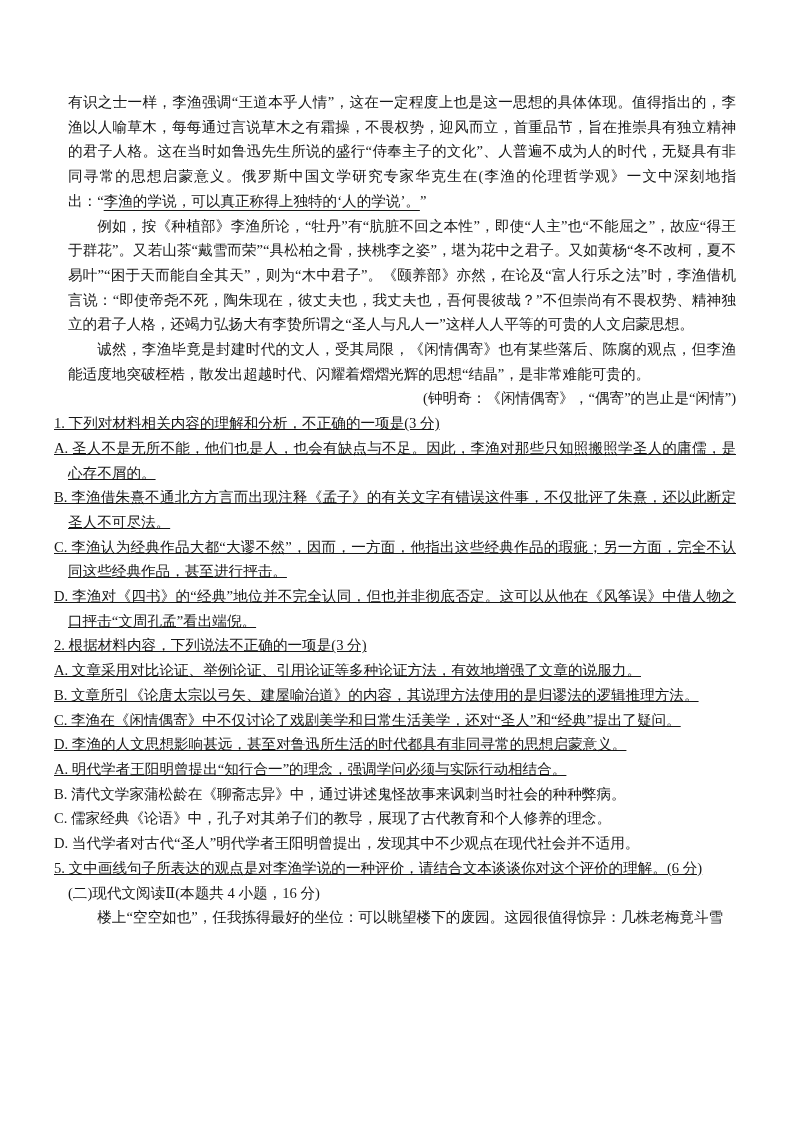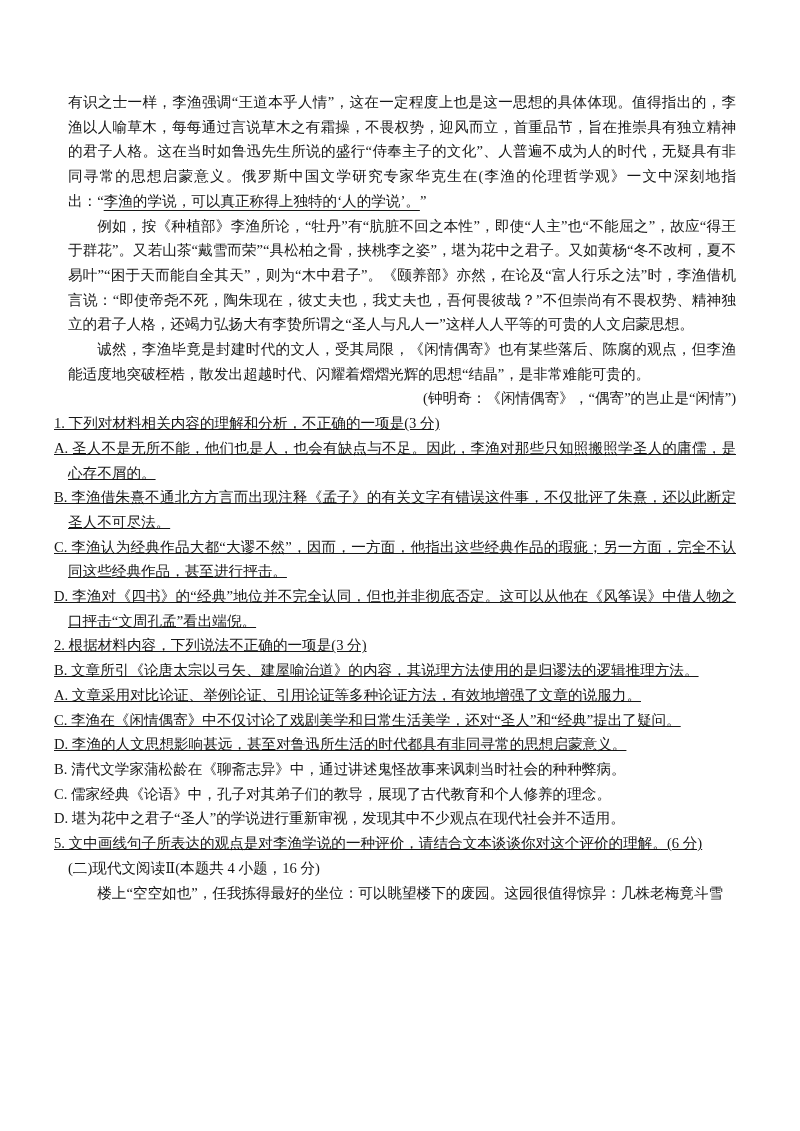--- a/index.html
+++ b/index.html
@@ -57,28 +57,29 @@
 
     <p class="right">(钟明奇：《闲情偶寄》，“偶寄”的岂止是“闲情”)</p>
 
     <p class="q">1. 下列对材料相关内容的理解和分析，不正确的一项是(3 分)</p>
     <p class="q">A. 圣人不是无所不能，他们也是人，也会有缺点与不足。因此，李渔对那些只知照搬照学圣人的庸儒，是心存不屑的。</p>
     <p class="q">B. 李渔借朱熹不通北方方言而出现注释《孟子》的有关文字有错误这件事，不仅批评了朱熹，还以此断定圣人不可尽法。</p>
     <p class="q">C. 李渔认为经典作品大都“大谬不然”，因而，一方面，他指出这些经典作品的瑕疵；另一方面，完全不认同这些经典作品，甚至进行抨击。</p>
     <p class="q">D. 李渔对《四书》的“经典”地位并不完全认同，但也并非彻底否定。这可以从他在《风筝误》中借人物之口抨击“文周孔孟”看出端倪。</p>
 
     <p class="q">2. 根据材料内容，下列说法不正确的一项是(3 分)</p>
+    <p class="q">A. 文章采用对比论证、举例论证、引用论证等多种论证方法，有效地增强了文章的说服力。</p>
     <p class="q">B. 文章所引《论唐太宗以弓矢、建屋喻治道》的内容，其说理方法使用的是归谬法的逻辑推理方法。</p>
-    <p class="q">A. 文章采用对比论证、举例论证、引用论证等多种论证方法，有效地增强了文章的说服力。</p>
     <p class="q">C. 李渔在《闲情偶寄》中不仅讨论了戏剧美学和日常生活美学，还对“圣人”和“经典”提出了疑问。</p>
     <p class="q">D. 李渔的人文思想影响甚远，甚至对鲁迅所生活的时代都具有非同寻常的思想启蒙意义。</p>
 
+    <p class="q">A. 明代学者王阳明曾提出“知行合一”的理念，强调学问必须与实际行动相结合。</p>
     <p class="q-deep">B. 清代文学家蒲松龄在《聊斋志异》中，通过讲述鬼怪故事来讽刺当时社会的种种弊病。</p>
     <p class="q-deep">C. 儒家经典《论语》中，孔子对其弟子们的教导，展现了古代教育和个人修养的理念。</p>
-    <p class="q-deep">D. 堪为花中之君子“圣人”的学说进行重新审视，发现其中不少观点在现代社会并不适用。</p>
+    <p class="q-deep">D. 当代学者对古代“圣人”明代学者王阳明曾提出，发现其中不少观点在现代社会并不适用。</p>
 
     <p class="q">5. 文中画线句子所表达的观点是对李渔学说的一种评价，请结合文本谈谈你对这个评价的理解。(6 分)</p>
 
     <p>(二)现代文阅读Ⅱ(本题共 4 小题，16 分)</p>
     <p class="indent">楼上“空空如也”，任我拣得最好的坐位：可以眺望楼下的废园。这园很值得惊异：几株老梅竟斗雪</p>
 
   </div>
 </div>
 
 </body></html>

